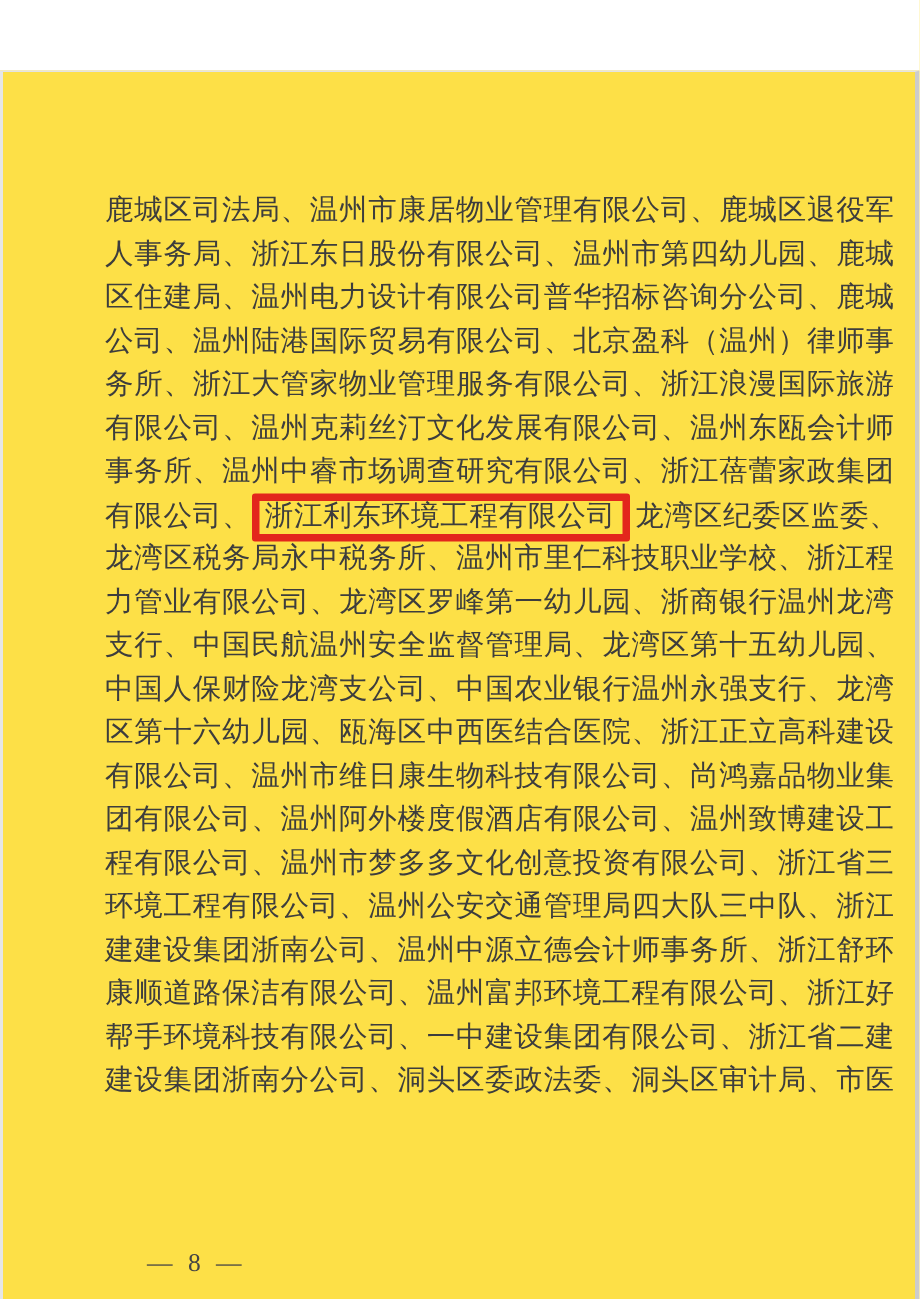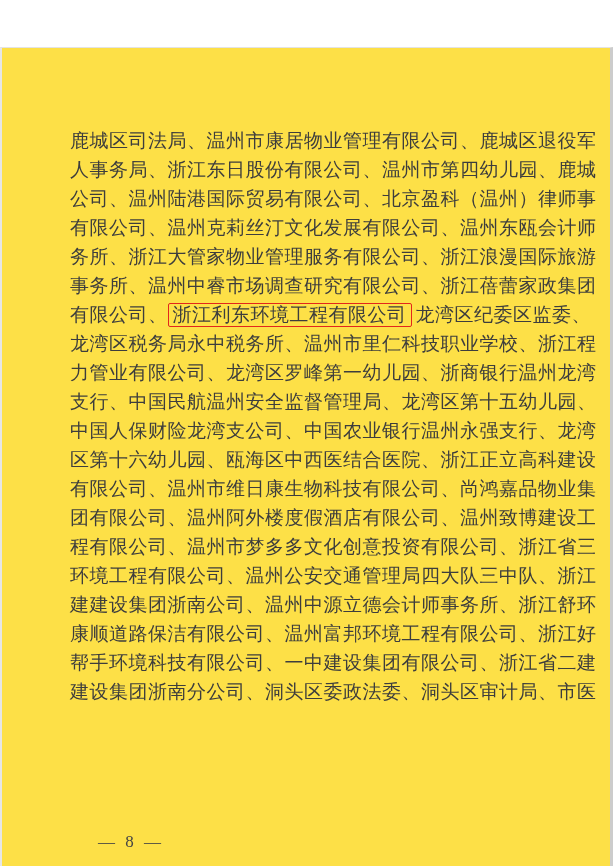--- a/index.html
+++ b/index.html
@@ -34,21 +34,21 @@
     font-size: 19px;
     white-space: nowrap;
     text-align: justify;
     text-align-last: justify;
     text-justify: inter-character;
     letter-spacing: 0.5px;
     color: #3d3d3d;
   }
   .red-box {
     display: inline-block;
-    border: 1px solid #4d7c0f;
+    border: 5px solid #4d7c0f;
     border-radius: 2px;
     padding: 0 4px;
     margin-right: 4px;
     line-height: 22px;
     vertical-align: baseline;
   }
   .page-number {
     position: absolute;
     left: 96px;
     top: 784px;
@@ -57,23 +57,24 @@
     color: #454545;
   }
 </style>
 </head>
 <body>
 
 <div class="page">
   <div class="body-text">
       <div class="line">鹿城区司法局、温州市康居物业管理有限公司、鹿城区退役军</div>
       <div class="line">人事务局、浙江东日股份有限公司、温州市第四幼儿园、鹿城</div>
+      <div class="line">区住建局、温州电力设计有限公司普华招标咨询分公司、鹿城</div>
       <div class="line">公司、温州陆港国际贸易有限公司、北京盈科（温州）律师事</div>
+      <div class="line">务所、浙江大管家物业管理服务有限公司、浙江浪漫国际旅游</div>
       <div class="line">有限公司、温州克莉丝汀文化发展有限公司、温州东瓯会计师</div>
-      <div class="line">务所、浙江大管家物业管理服务有限公司、浙江浪漫国际旅游</div>
       <div class="line">事务所、温州中睿市场调查研究有限公司、浙江蓓蕾家政集团</div>
       <div class="line"><span>有限公司、</span><span class="red-box" style="border-color: rgb(227, 38, 28);">浙江利东环境工程有限公司</span><span>龙湾区纪委区监委、</span></div>
       <div class="line">龙湾区税务局永中税务所、温州市里仁科技职业学校、浙江程</div>
       <div class="line">力管业有限公司、龙湾区罗峰第一幼儿园、浙商银行温州龙湾</div>
       <div class="line">支行、中国民航温州安全监督管理局、龙湾区第十五幼儿园、</div>
       <div class="line">中国人保财险龙湾支公司、中国农业银行温州永强支行、龙湾</div>
       <div class="line">区第十六幼儿园、瓯海区中西医结合医院、浙江正立高科建设</div>
       <div class="line">有限公司、温州市维日康生物科技有限公司、尚鸿嘉品物业集</div>
       <div class="line">团有限公司、温州阿外楼度假酒店有限公司、温州致博建设工</div>
       <div class="line">程有限公司、温州市梦多多文化创意投资有限公司、浙江省三</div>

